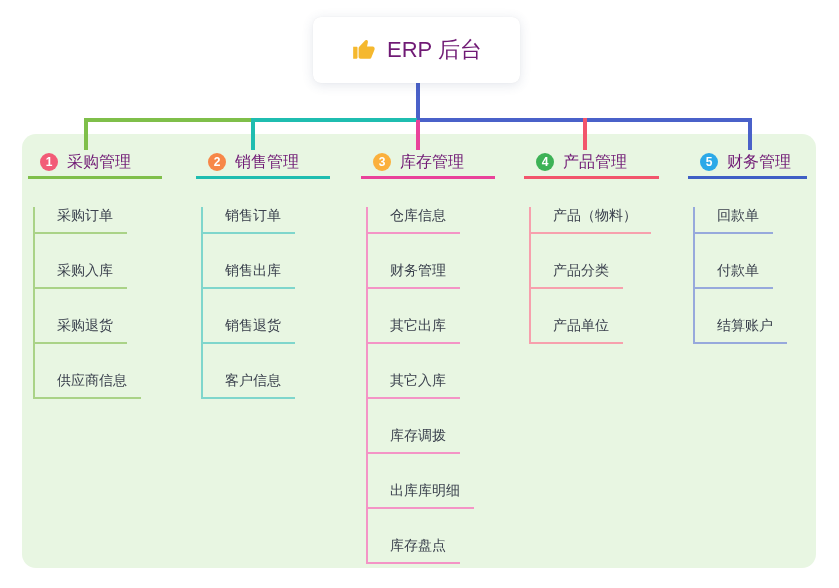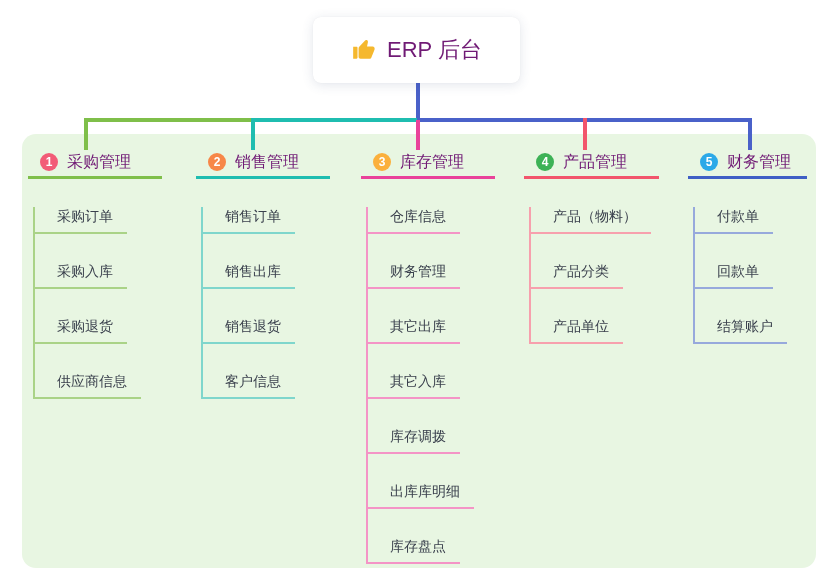--- a/index.html
+++ b/index.html
@@ -38,20 +38,21 @@
   .badge{
     width:18px;height:18px;border-radius:50%;
     background:var(--badge);color:#fff;
     font-size:12px;font-weight:bold;line-height:18px;text-align:center;
     flex:0 0 18px;
   }
   .blabel{font-size:16px;color:#701a75;white-space:nowrap;}
   .children{
     margin-left:5px;
     border-left:2px solid var(--child);
+    font-family:Liberation Mono, monospace;
   }
   .child{
     width:max-content;
     margin-top:28px;
     padding:0 14px 7px 22px;
     border-bottom:2px solid var(--child);
     font-size:14px;line-height:18px;color:#3a404d;white-space:nowrap;
   }
   .b1{left:28px;}  .b1 .bhead{width:122px;}
   .b2{left:196px;} .b2 .bhead{width:122px;}
@@ -136,17 +137,17 @@
     <div class="child">产品单位</div>
   </div>
 </div>
 
 <div class="branch b5" style="--line: #3f5fc5; --child: #97a9dc; --badge: #2ba9e8;">
   <div class="bhead">
     <span class="badge">5</span>
     <span class="blabel">财务管理</span>
   </div>
   <div class="children">
+    <div class="child">回款单</div>
     <div class="child">付款单</div>
-    <div class="child">回款单</div>
     <div class="child">结算账户</div>
   </div>
 </div>
 
 </body></html>

